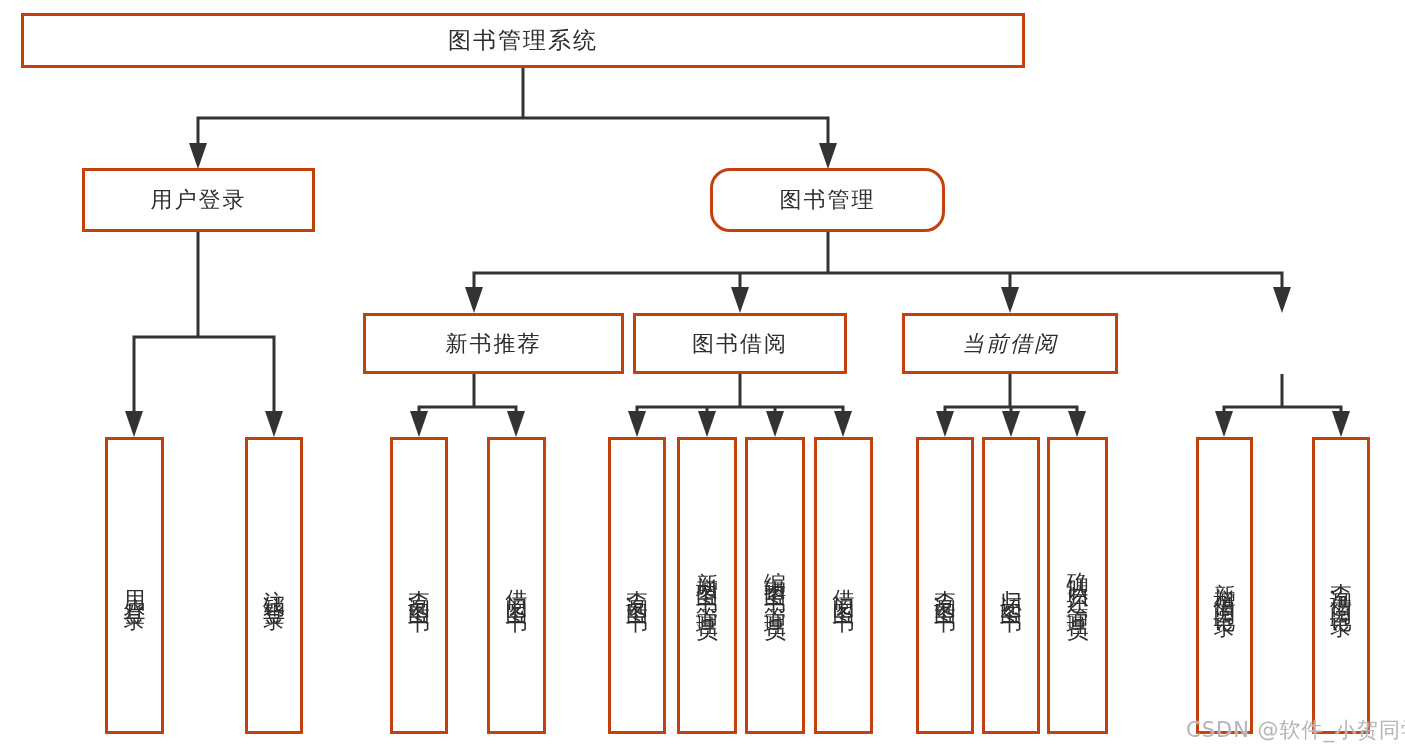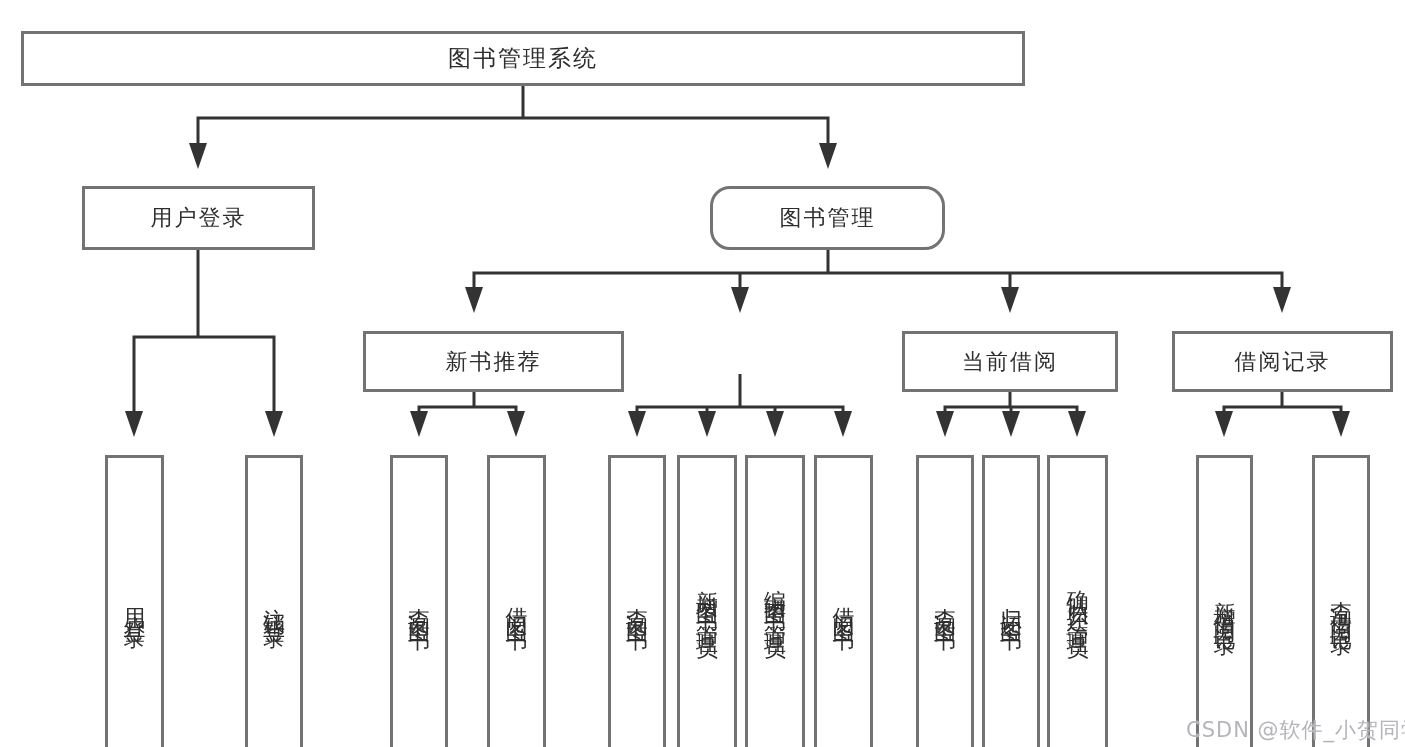--- a/index.html
+++ b/index.html
@@ -19,26 +19,25 @@
   }
   svg.connectors {
     position: absolute;
     left: 0; top: 0;
     width: 1405px; height: 747px;
   }
   .box {
     position: absolute;
     box-sizing: border-box;
     background: #ffffff;
-    border: 3px solid #737373;
+    border: 3px solid #c2410c;
     display: flex;
     align-items: center;
     justify-content: center;
     color: #2e2e2e;
-    margin-top: 18px;
   }
   .hbox .label {
     font-size: 22px;
     letter-spacing: 2px;
     white-space: nowrap;
     line-height: 1;
   }
   .root .label {
     font-size: 23px;
     letter-spacing: 2px;
@@ -126,25 +125,25 @@
   <div class="box hbox" style="left:82px; top:168px; width:233px; height:64px;">
     <span class="label">用户登录</span>
   </div>
   <div class="box hbox" style="left:710px; top:168px; width:235px; height:64px;border-radius:20px;">
     <span class="label">图书管理</span>
   </div>
 
   <div class="box hbox" style="left:363px; top:313px; width:261px; height:61px;">
     <span class="label">新书推荐</span>
   </div>
-  <div class="box hbox" style="left:902px; top:313px; width:216px; height:61px;">
+  <div class="box hbox" style="left:633px; top:313px; width:214px; height:61px;">
+    <span class="label">图书借阅</span>
+  </div>
+  <div class="box hbox" style="left:902px; top:313px; width:216px; height:61px;font-style:italic;">
     <span class="label">当前借阅</span>
-  </div>
-  <div class="box hbox" style="left:1172px; top:313px; width:221px; height:61px;">
-    <span class="label">借阅记录</span>
   </div>
 
   <div class="box vbox" style="left:105px; top:437px; width:59px; height:297px;">
     <span class="vlabel">用户登录</span>
   </div>
   <div class="box vbox" style="left:245px; top:437px; width:58px; height:297px;">
     <span class="vlabel">注销登录</span>
   </div>
 
   <div class="box vbox" style="left:390px; top:437px; width:58px; height:297px;">

